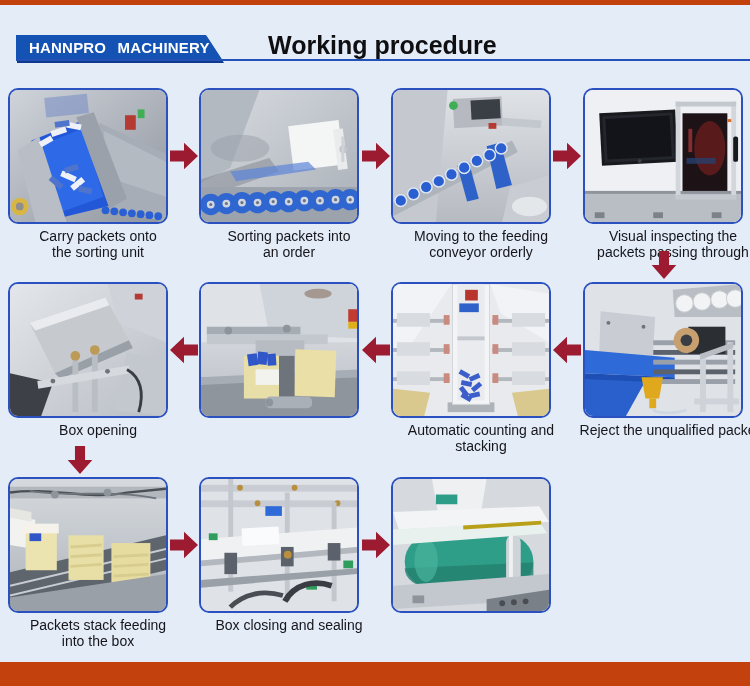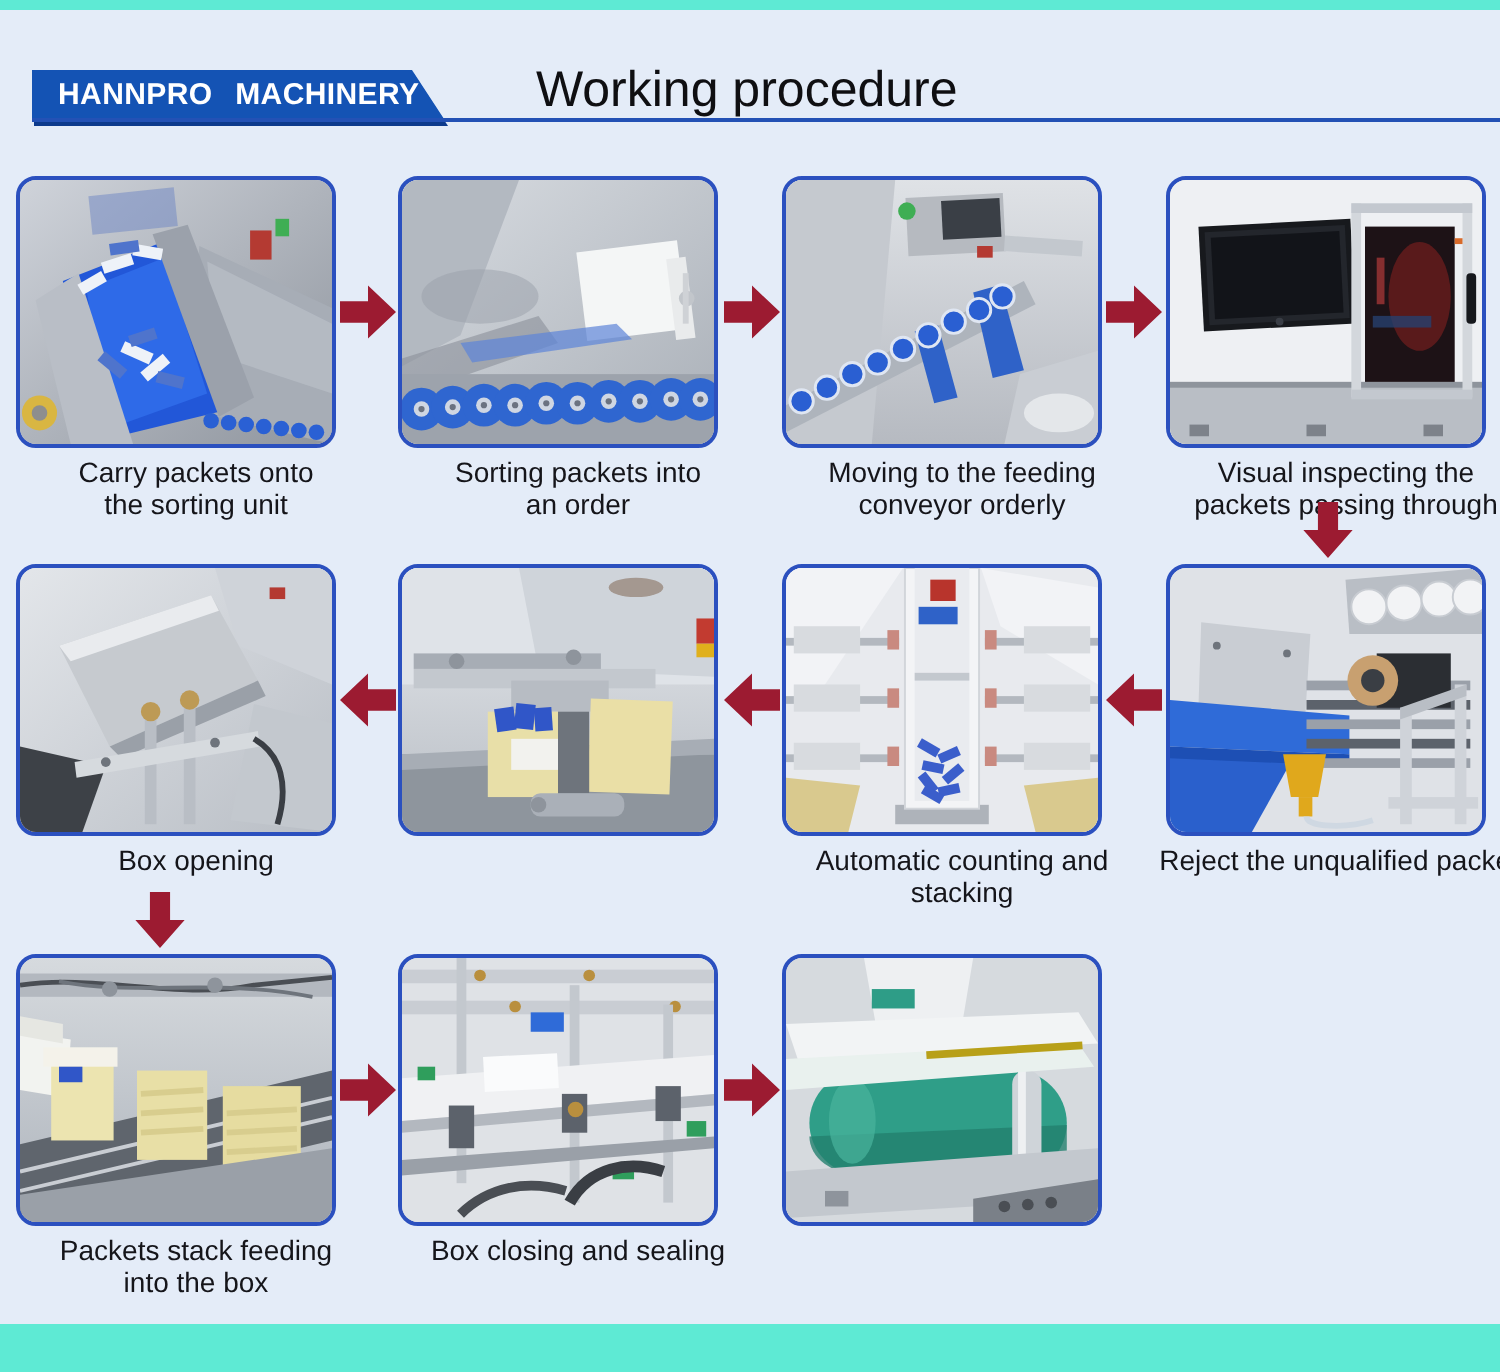--- a/index.html
+++ b/index.html
@@ -1,28 +1,28 @@
 <!DOCTYPE html>
 <html><head>
 <meta charset="utf-8">
 <style>
   html,body{margin:0;padding:0;background:#ffffff;}
-  #app{position:relative;width:750px;height:686px;background:#5eead4;overflow:hidden;
+  #app{position:relative;width:750px;height:686px;background:#c2410c;overflow:hidden;
        font-family:"Liberation Sans",sans-serif;}
   .bg-panel{position:absolute;left:0;top:5px;width:750px;height:657px;background:#e4ecf8;}
 
   
   .banner-shadow{position:absolute;left:17px;top:37px;width:207px;height:26px;background:#0d3a8c;
        clip-path:polygon(0 0,calc(100% - 17px) 0,100% 100%,0 100%);}
   .banner{position:absolute;left:16px;top:35px;width:207px;height:26px;background:#1453b4;
        clip-path:polygon(0 0,calc(100% - 17px) 0,100% 100%,0 100%);
        color:#ffffff;font-weight:bold;font-size:15px;line-height:26px;padding-left:13px;
        box-sizing:border-box;word-spacing:7px;letter-spacing:.2px;}
   .header-underline{position:absolute;left:16px;top:59px;width:734px;height:2px;background:#2351b5;}
-  .page-title{position:absolute;left:268px;top:31px;font-size:25px;font-weight:normal;color:#0f0f12;}
+  .page-title{position:absolute;left:268px;top:31px;font-size:25px;font-weight:bold;color:#0f0f12;}
 
   
   .step{position:absolute;width:180px;}
   .photo{position:relative;width:160px;height:136px;border:2px solid #2b50bf;border-radius:10px;
          overflow:hidden;box-sizing:border-box;background:#cfd3d9;}
   .photo svg{display:block;width:100%;height:100%;}
   .caption{position:absolute;top:140px;left:50%;width:200px;margin-left:-100px;text-align:center;
            font-size:14px;line-height:16px;color:#15151a;white-space:pre-line;}
 
   .c1{left:8px}.c2{left:199px}.c3{left:391px}.c4{left:583px}

